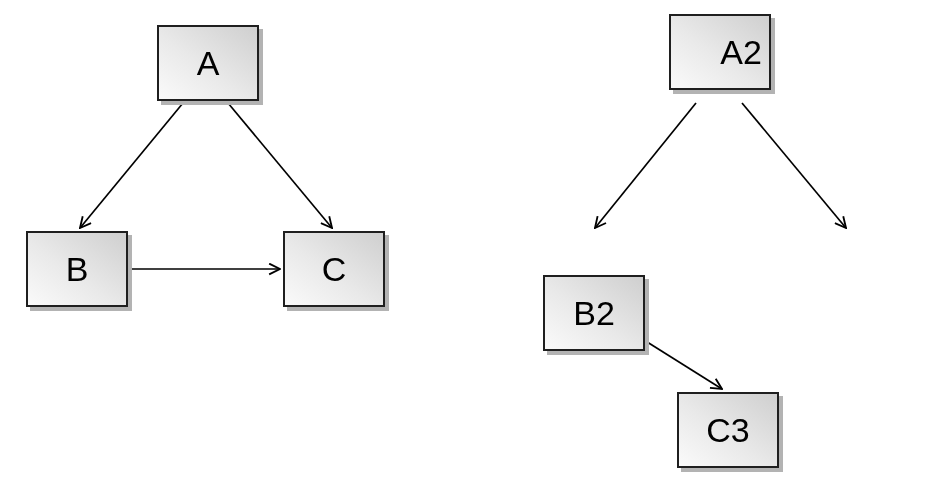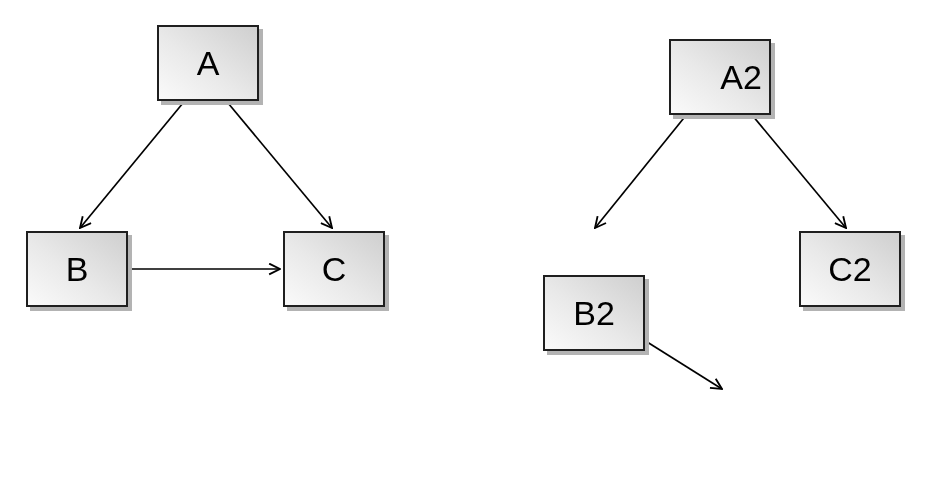--- a/index.html
+++ b/index.html
@@ -38,21 +38,21 @@
     font-size: 34px;
     line-height: 1;
     color: #000000;
     letter-spacing: 0px;
     user-select: none;
   }
   
   .pos-a  { left: 157px; top: 25px;  }
   .pos-b  { left: 26px;  top: 231px; }
   .pos-c  { left: 283px; top: 231px; }
-  .pos-a2 { left: 669px; top: 39px; padding-left: 42px;  }
+  .pos-a2 { left: 669px; top: 14px; padding-left: 42px;  }
   .pos-b2 { left: 543px; top: 231px; margin-top: 44px; }
   .pos-c2 { left: 799px; top: 231px; }
   .pos-c3 { left: 677px; top: 392px; }
   .edge {
     stroke: #000000;
     stroke-width: 1.7;
     fill: none;
   }
 </style>
 </head>
@@ -85,17 +85,17 @@
   <div class="node pos-c">
     <span class="node-label">C</span>
   </div>
 
   <div class="node pos-a2">
     <span class="node-label">A2</span>
   </div>
   <div class="node pos-b2">
     <span class="node-label">B2</span>
   </div>
-  <div class="node pos-c2">
-    <span class="node-label">C2</span>
+  <div class="node pos-c3">
+    <span class="node-label">C3</span>
   </div>
 
 </div>
 
 </body></html>

